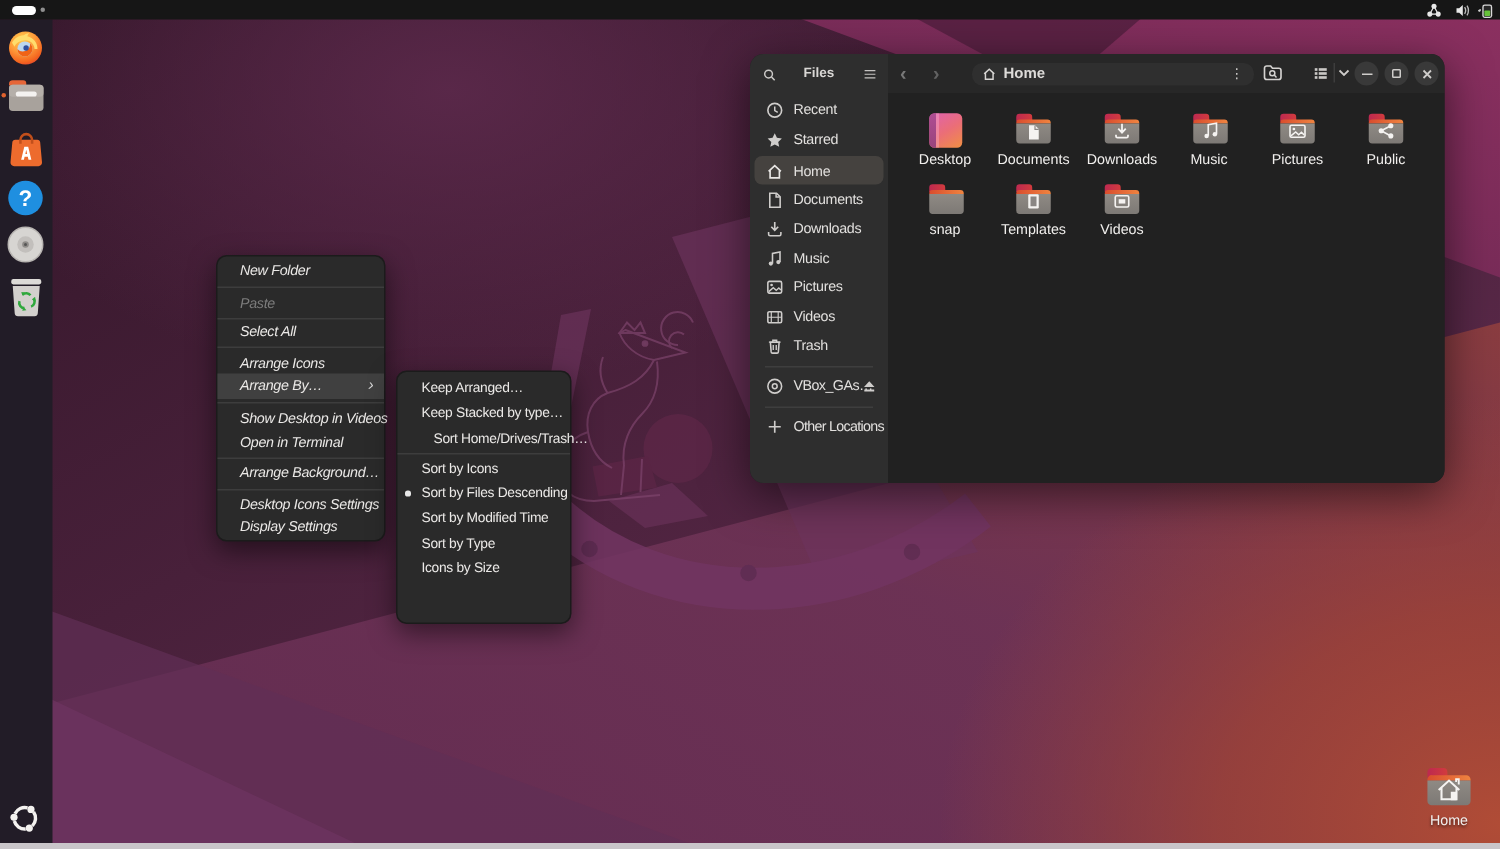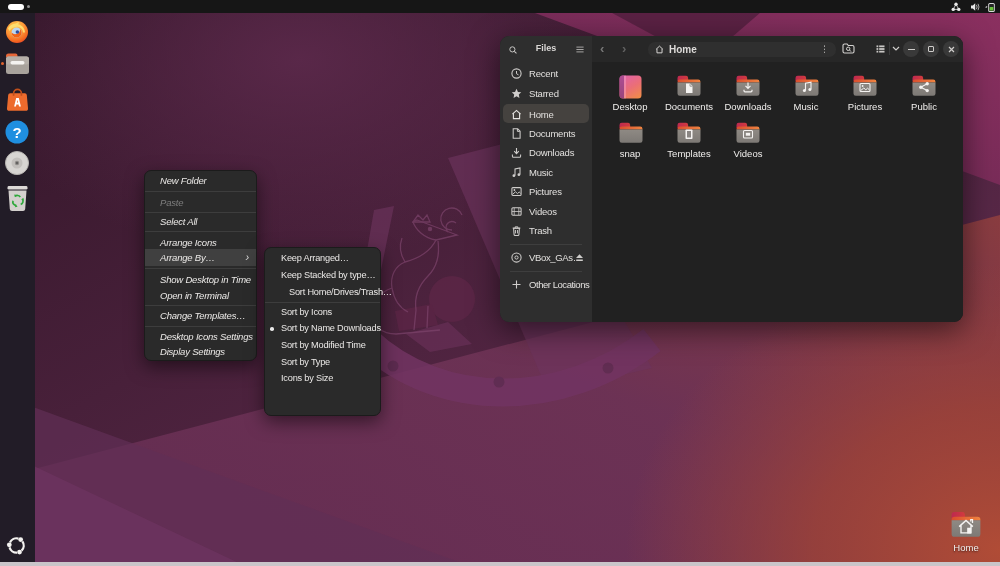--- a/index.html
+++ b/index.html
@@ -396,36 +396,36 @@
  <div class="mi" style="top:1px">New Folder</div>
  <div class="msep" style="top:20px"></div>
  <div class="mi" style="top:22.5px;color:#7d7d7d;">Paste</div>
  <div class="msep" style="top:40.5px"></div>
  <div class="mi" style="top:41.5px">Select All</div>
  <div class="msep" style="top:60px"></div>
  <div class="mi" style="top:62.5px">Arrange Icons</div>
  <div class="abs" style="left:0;top:78px;width:100%;height:17px;background:#404040;"></div>
  <div class="mi" style="top:78px">Arrange By…<span style="position:absolute;right:7px;top:0;font-size:11px;color:#d8d8d8;">›</span></div>
  <div class="msep" style="top:97px"></div>
- <div class="mi" style="top:99.5px">Show Desktop in Time</div>
+ <div class="mi" style="top:99.5px">Show Desktop in Videos</div>
  <div class="mi" style="top:116px">Open in Terminal</div>
  <div class="msep" style="top:134px"></div>
- <div class="mi" style="top:136px">Change Templates…</div>
+ <div class="mi" style="top:136px">Arrange Background…</div>
  <div class="msep" style="top:154.5px"></div>
  <div class="mi" style="top:156.5px">Desktop Icons Settings</div>
  <div class="mi" style="top:171.5px">Display Settings</div>
 </div>
 <div class="menu" style="left:264px;top:247px;width:117px;height:169px;font-size:9.2px;letter-spacing:-0.3px;">
  <div class="mi" style="top:2px;padding-left:16px;">Keep Arranged…</div>
  <div class="mi" style="top:18.8px;padding-left:16px;">Keep Stacked by type…</div>
  <div class="mi" style="top:35.7px;padding-left:24px;">Sort Home/Drives/Trash…</div>
  <div class="msep" style="top:53.8px"></div>
  <div class="mi" style="top:55.7px;padding-left:16px;">Sort by Icons</div>
  <div class="abs" style="left:5px;top:79px;width:3.5px;height:3.5px;border-radius:50%;background:#e8e8e8;"></div>
- <div class="mi" style="top:72px;padding-left:16px;">Sort by Name Downloads</div>
+ <div class="mi" style="top:72px;padding-left:16px;">Sort by Files Descending</div>
  <div class="mi" style="top:88.9px;padding-left:16px;">Sort by Modified Time</div>
  <div class="mi" style="top:105.7px;padding-left:16px;">Sort by Type</div>
  <div class="mi" style="top:121.8px;padding-left:16px;">Icons by Size</div>
 </div>
 <div class="abs" style="left:951px;top:511px;z-index:5;">
  <svg width="30" height="27" viewBox="0 0 24 21.6">
       <use href="#folder"></use>
       <g fill="none" stroke="#f5f3f1" stroke-width="1.1">
         <path d="M6.5,12.5 L12,7.5 L17.5,12.5 M8,11.2 V17.5 h8 V11.2"></path>
         <path d="M13.5,14 v3.5 h2 V14 z" fill="#f5f3f1"></path>

